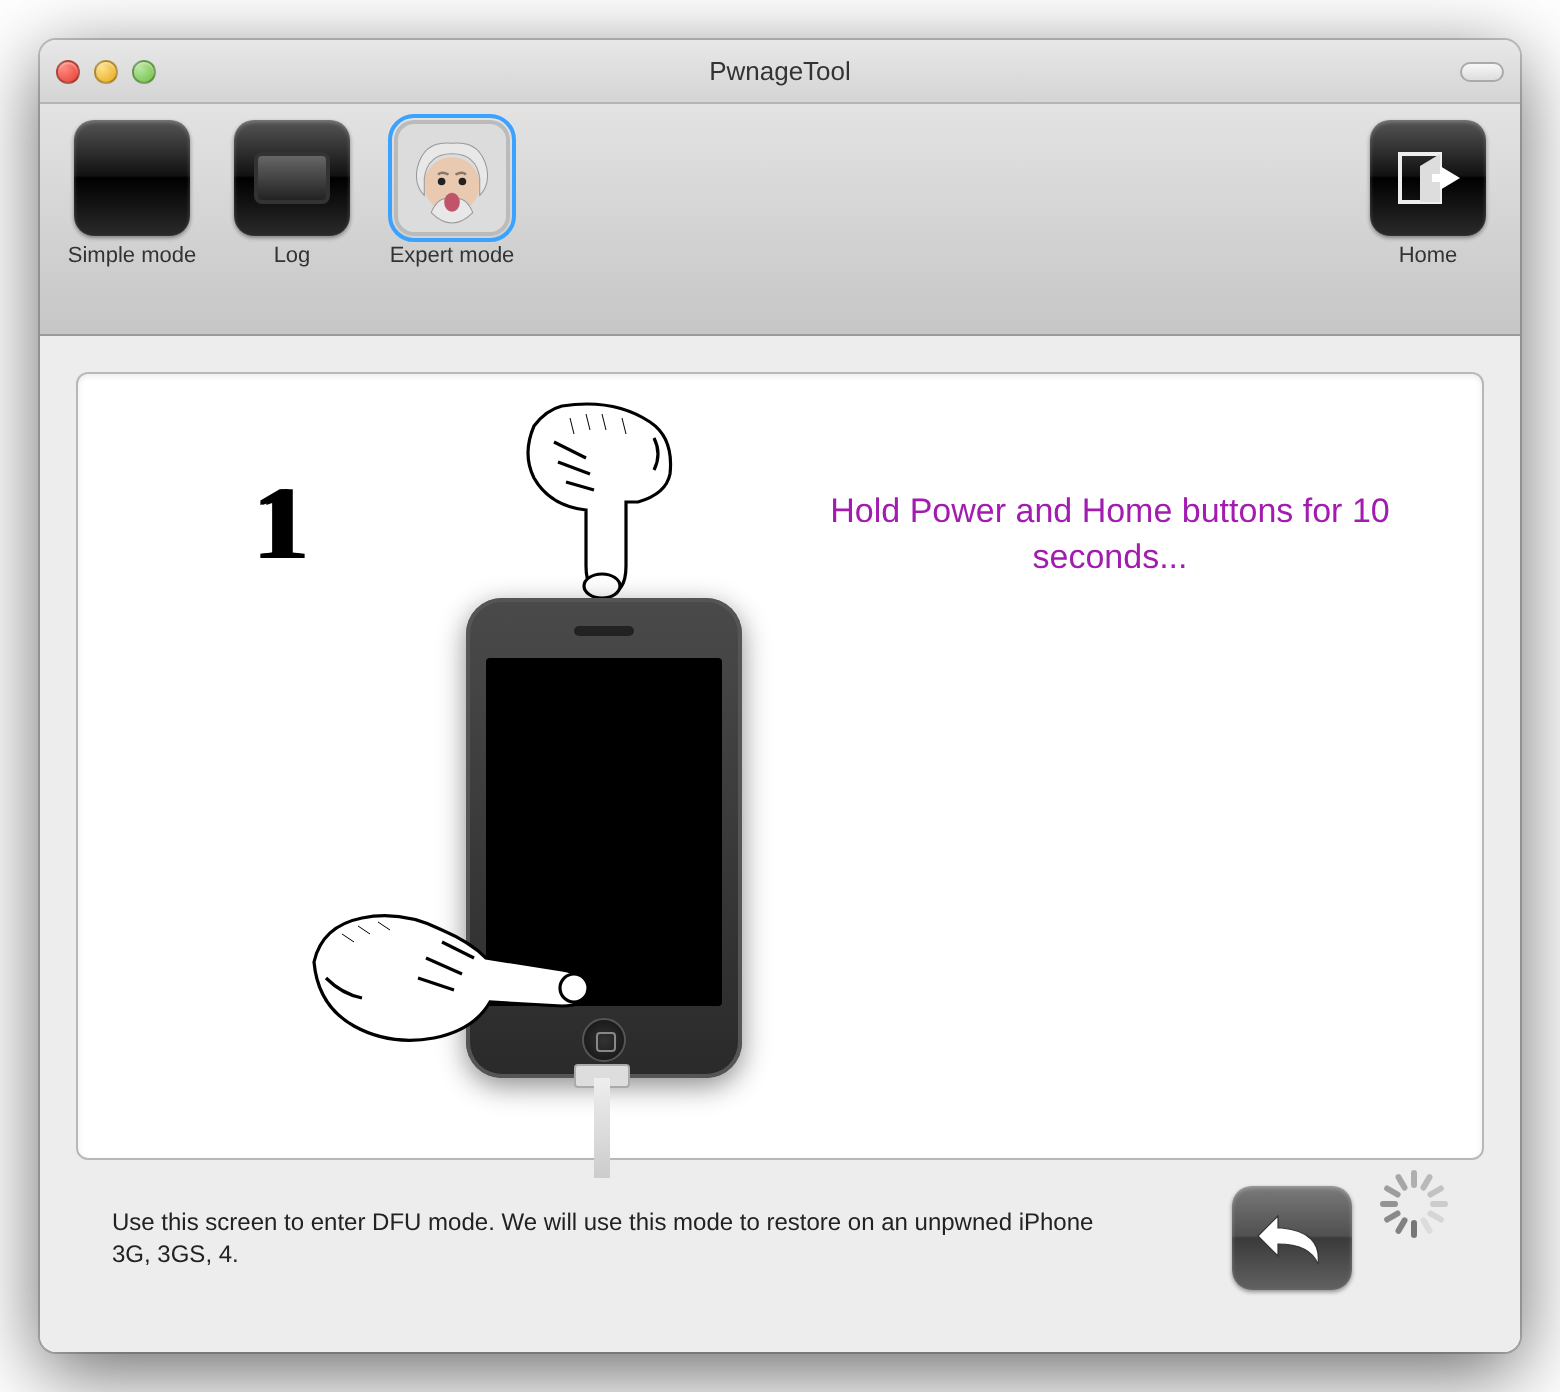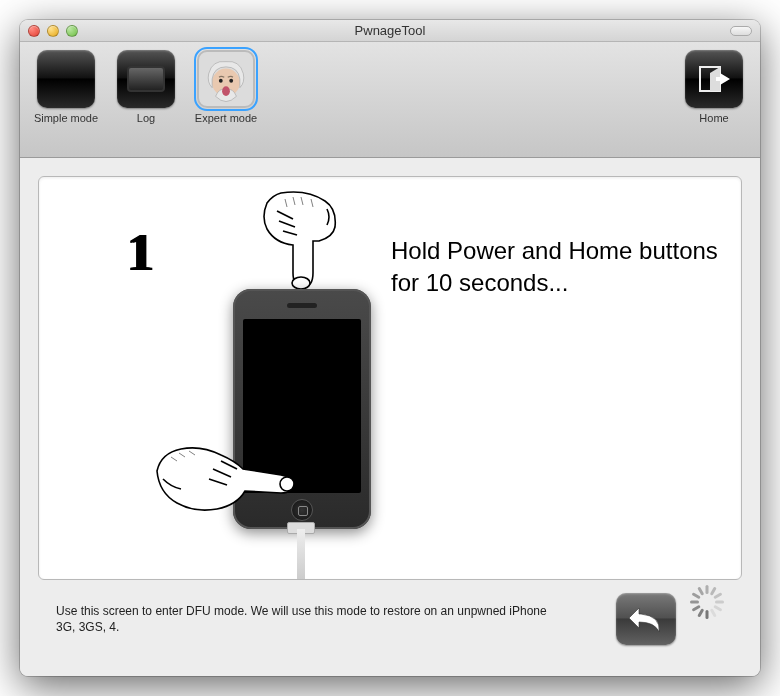--- a/index.html
+++ b/index.html
@@ -13,21 +13,21 @@
     height: 656px;
     margin: 0 auto;
     background: #ededed;
     border-radius: 8px;
     box-shadow: 0 10px 40px rgba(0,0,0,0.6), 0 0 0 1px rgba(0,0,0,0.2);
     overflow: hidden;
     display: flex;
     flex-direction: column;
   }
   .titlebar {
-    height: 22px;
+    height: 32px;
     background: linear-gradient(#e8e8e8, #d4d4d4);
     border-bottom: 1px solid #b5b5b5;
     display: flex;
     align-items: center;
     position: relative;
     padding: 0 8px;
   }
   .traffic { display: flex; gap: 7px; }
   .traffic .dot {
     width: 12px; height: 12px; border-radius: 50%;
@@ -172,23 +172,23 @@
   .cable {
     position:absolute; left:236px; top:352px; width:8px; height:50px;
     background: linear-gradient(#eee,#ccc);
   }
   .connector {
     position:absolute; left:226px; top:345px; width:28px; height:12px;
     background:#ddd; border:1px solid #aaa; border-radius:2px;
   }
   .instruction {
     flex: 1;
-    font-size: 24px;
-    color: #000000;
-    text-align: left;
+    font-size: 17px;
+    color: #a21caf;
+    text-align: center;
     align-self: flex-start;
     margin-top: 58px;
     line-height: 1.35;
   }
 
   .footer {
     height: 78px;
     display: flex;
     align-items: center;
     padding: 0 18px;

